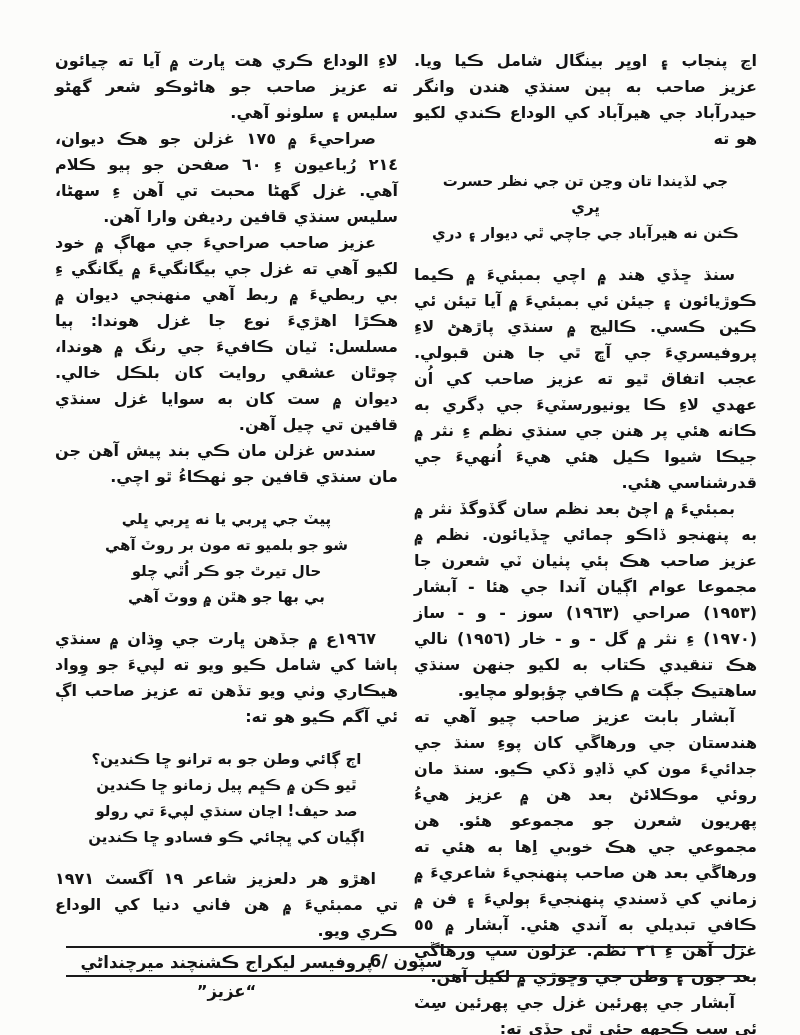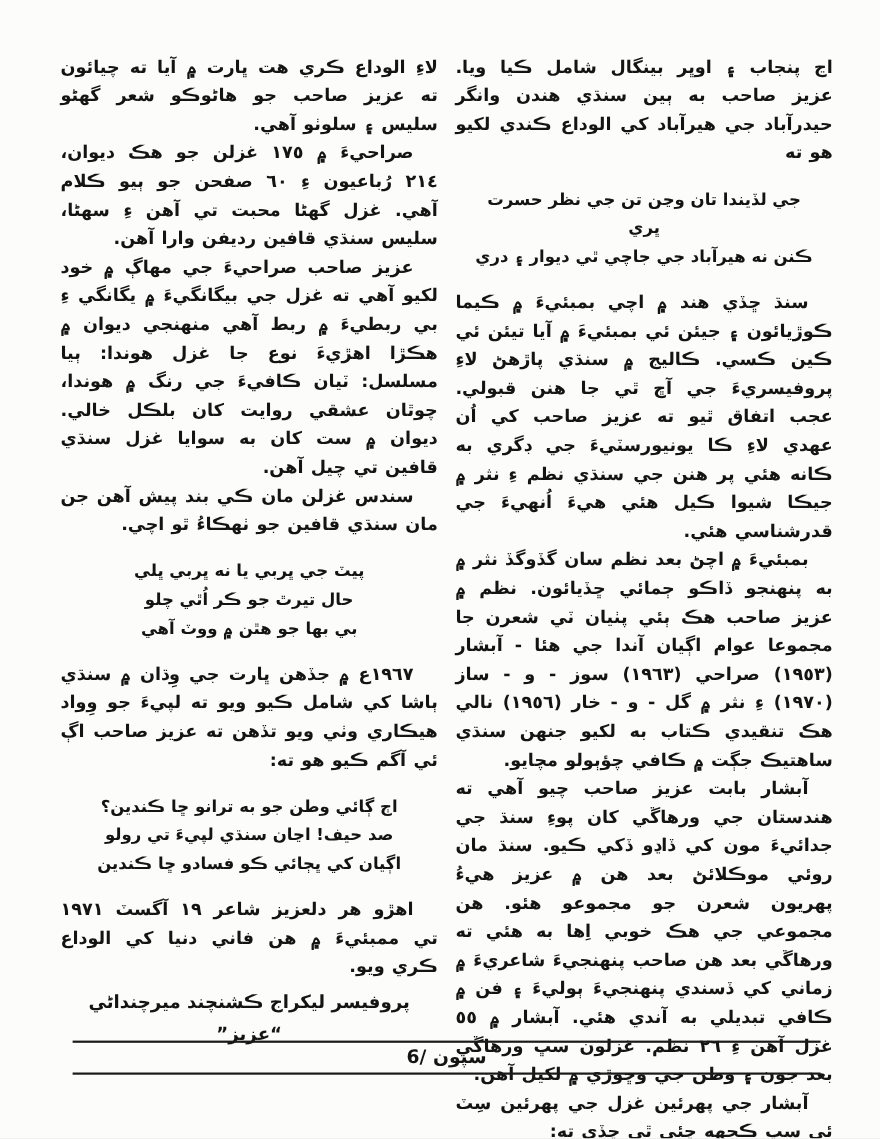--- a/index.html
+++ b/index.html
@@ -101,26 +101,28 @@
       <p class="para">بن سٽن ۾ عزيز صاحب جيڪي ڪجهه چيو آهي، مون کي نٿو سُجهي ته اهڙو ڪو بيان ٻئي ڪنهن شاعر ڪيو هجي. ١٩٥٣ع ۾ يعني ورهاڱي کان ڇهه سال بعد وطن جي وڇوڙي ۾ هنجون هاريندڙ ولرو لاشڪ هيءُ پهريون ءِ ڪامياب شاعر هئو. خود پروفيسر هري دلگير به ١٩٥٨ع ڌاري جڏهن هو سنڌ کي سدائين</p>
     </section>
 
     <section class="col">
       <p class="para cont">لاءِ الوداع ڪري هت ڀارت ۾ آيا ته چيائون ته عزيز صاحب جو هاڻوڪو شعر گهڻو سليس ۽ سلوٺو آهي.</p>
       <p class="para">صراحيءَ ۾ ١٧٥ غزلن جو هڪ ديوان، ٢١٤ رُباعيون ءِ ٦٠ صفحن جو ٻيو ڪلام آهي. غزل گهڻا محبت تي آهن ءِ سهڻا، سليس سنڌي قافين رديفن وارا آهن.</p>
       <p class="para">عزيز صاحب صراحيءَ جي مهاڳ ۾ خود لکيو آهي ته غزل جي بيگانگيءَ ۾ يگانگي ءِ بي ربطيءَ ۾ ربط آهي منهنجي ديوان ۾ هڪڙا اهڙيءَ نوع جا غزل هوندا: ٻيا مسلسل: ٽيان ڪافيءَ جي رنگ ۾ هوندا، چوٿان عشقي روايت کان بلڪل خالي. ديوان ۾ ست کان به سوايا غزل سنڌي قافين تي چيل آهن.</p>
       <p class="para">سندس غزلن مان ڪي بند پيش آهن جن مان سنڌي قافين جو ٺهڪاءُ ٿو اچي.</p>
       <div class="verse">
         <div class="vl">پيٽ جي ڀربي يا نه ڀربي ڀلي</div>
+        <div class="vl">شو جو بلميو ته مون بر روٽ آهي</div>
         <div class="vl">حال تيرٿ جو ڪر اُٿي چلو</div>
         <div class="vl">بي بها جو هٿن ۾ ووٽ آهي</div>
       </div>
       <p class="para">١٩٦٧ع ۾ جڏهن ڀارت جي وِڌان ۾ سنڌي ٻاشا کي شامل ڪيو ويو ته لپيءَ جو وِواد هيڪاري وٺي ويو تڏهن ته عزيز صاحب اڳ ئي آگم ڪيو هو ته:</p>
       <div class="verse">
         <div class="vl">اڄ ڳائي وطن جو به ترانو ڇا ڪندين؟</div>
+        <div class="vl">ٿيو ڪن ۾ ڪڀم پيل زمانو ڇا ڪندين</div>
         <div class="vl">صد حيف! اڃان سنڌي لپيءَ تي رولو</div>
         <div class="vl">اڳيان کي ڀڄائي ڪو فسادو ڇا ڪندين</div>
       </div>
       <p class="para">اهڙو هر دلعزيز شاعر ١٩ آگسٽ ١٩٧١ تي ممبئيءَ ۾ هن فاني دنيا کي الوداع ڪري ويو.</p>
       <h3 class="heading">
         <span style="display:block;">پروفيسر ليکراج ڪشنچند ميرچنداڻي “عزيز”</span>
 
       </h3>
     </section>
 

